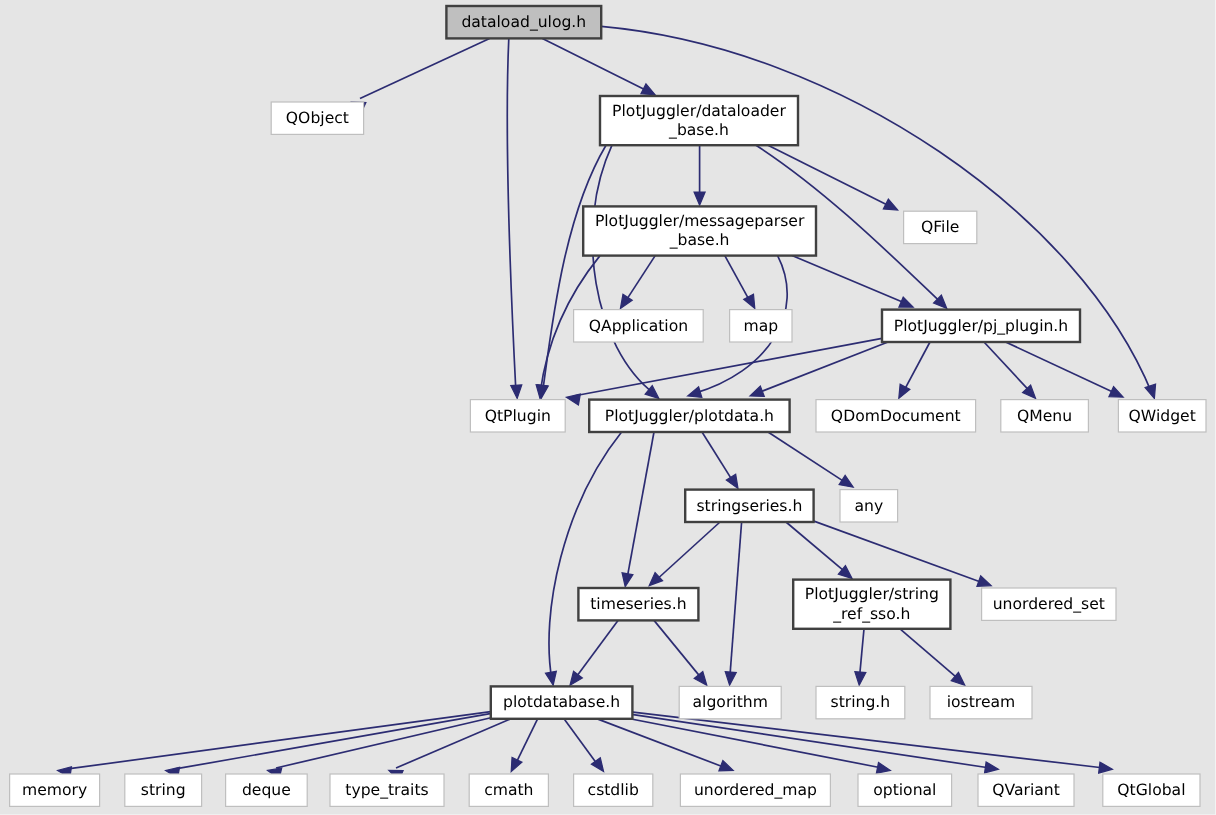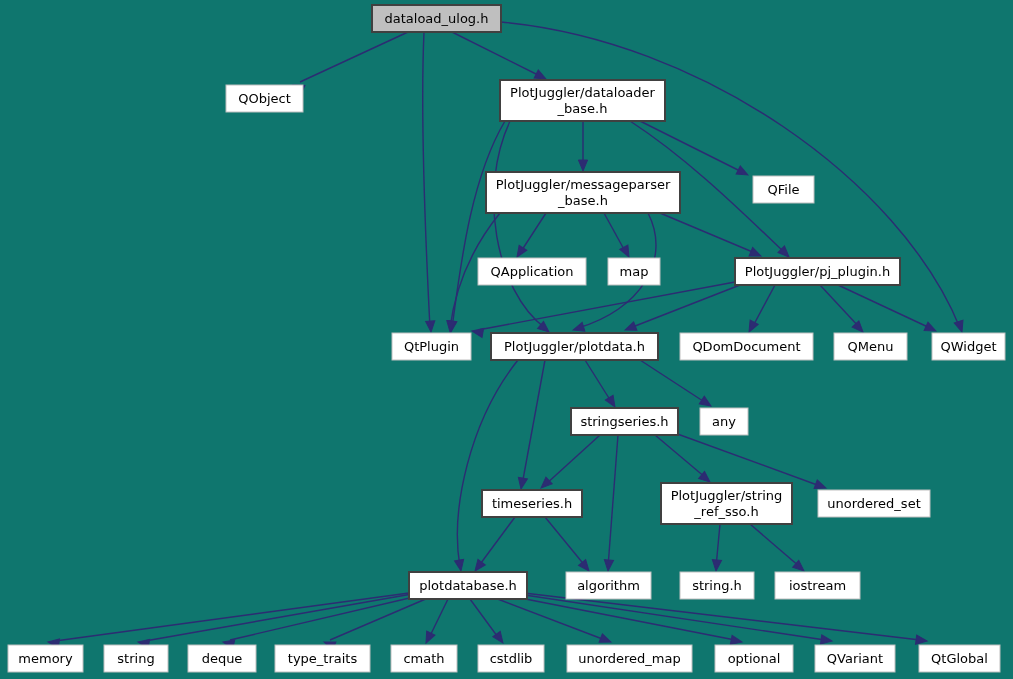--- a/index.html
+++ b/index.html
@@ -51,21 +51,21 @@
   }
   .edge-head {
     fill: #2c2c72;
     stroke: #2c2c72;
     stroke-width: 1;
   }
 </style>
 </head>
 <body>
 
-<div id="graph-root" style="background: #0f766e;">
+<div id="graph-root" style="background: #e5e5e5;">
   <svg id="graph-svg" viewBox="0 0 1013 679" xmlns="http://www.w3.org/2000/svg">
     <g id="edge-layer">
         <g>
           <path d="M 408,32 L 300,82" class="edge-path" stroke="#2c2c72"></path>
           <polygon points="0,0 -11,-4.6 -11,4.6" class="edge-head" transform="translate(293,85) rotate(-155)" fill="#2c2c72"></polygon>
         </g>
         <g>
           <path d="M 424,32 C 420,120 426,250 430,328" class="edge-path" stroke="#2c2c72"></path>
           <polygon points="0,0 -11,-4.6 -11,4.6" class="edge-head" transform="translate(431,332) rotate(86)" fill="#2c2c72"></polygon>
         </g>

